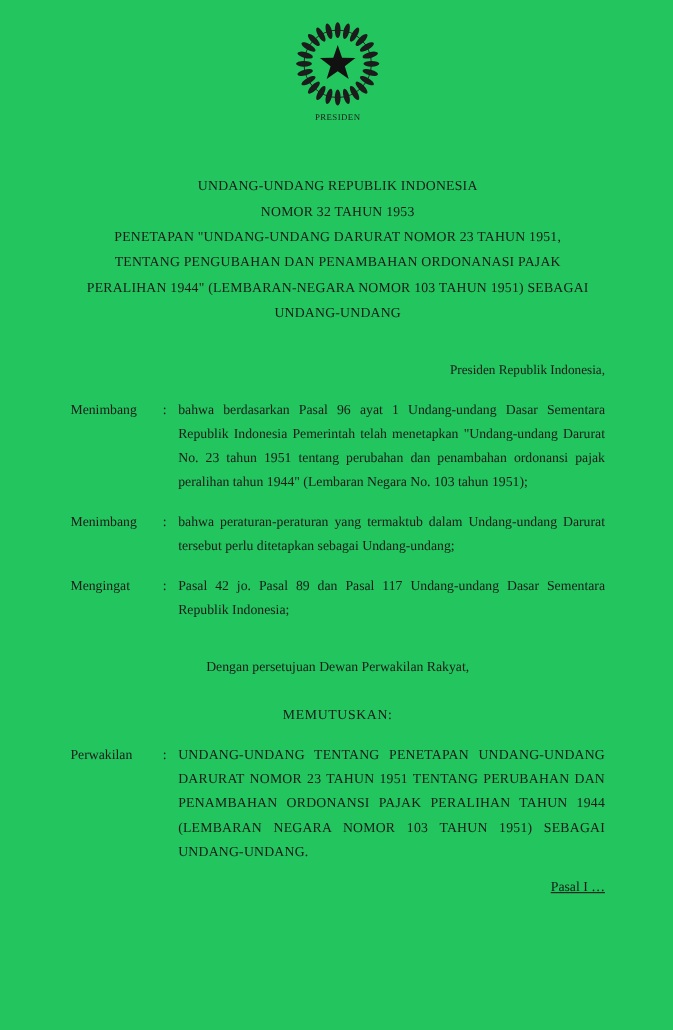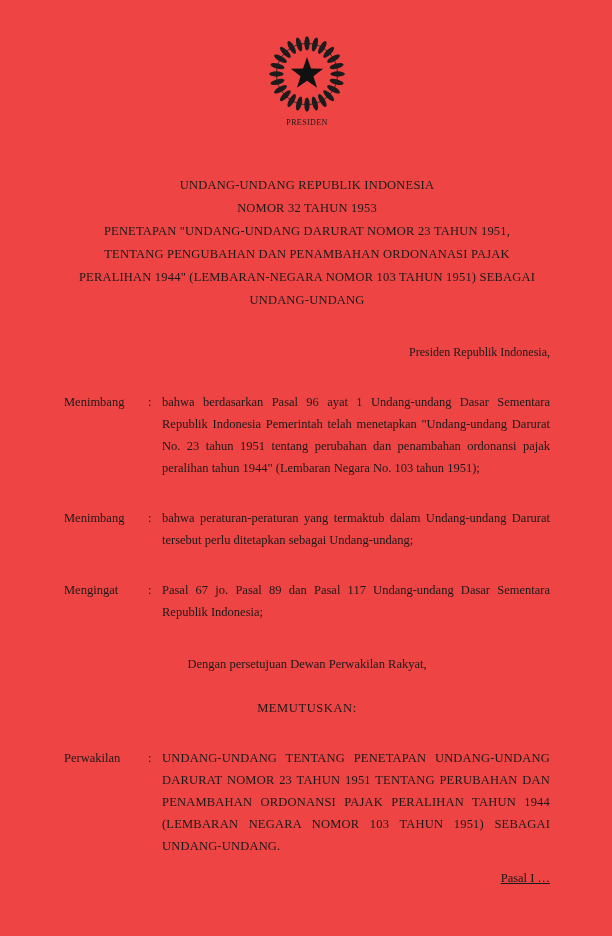--- a/index.html
+++ b/index.html
@@ -4,23 +4,23 @@
 <style>
   * { margin:0; padding:0; box-sizing:border-box; }
   html, body { background:#ffffff; }
   body {
     width:612px; height:936px; overflow:hidden;
     font-family:"Liberation Serif", serif;
     color:#1a1a1a;
   }
   .page {
     width:612px; height:936px;
-    padding:34px 62px 0 64px;
+    padding:18px 62px 0 64px;
     position:relative;
-    background:#ef4444;
+    background:#22c55e;
   }
   .seal-block { text-align:center; }
   .seal-block svg { display:block; margin:0 auto 4px auto; }
   .org-line { font-size:8px; line-height:10px; letter-spacing:0.4px; }
 
   .title-block {
     margin-top:46px;
     text-align:center;
     font-size:12.5px;
     line-height:23px;
@@ -29,21 +29,21 @@
 
   .salutation {
     margin-top:29px;
     text-align:right;
     font-size:12px;
     line-height:22px;
   }
 
   .clause {
     display:flex;
-    margin-top:28px;
+    margin-top:14px;
     font-size:12.5px;
     line-height:22px;
   }
   .clause-label { width:84px; flex:none; }
   .clause-sep   { width:14px; flex:none; }
   .clause-text  { flex:1; text-align:justify; }
   .clause-text.caps { letter-spacing:0.2px; }
 
   .centered-line {
     text-align:center;
@@ -122,21 +122,21 @@
 
   <div class="clause">
     <div class="clause-label">Menimbang</div>
     <div class="clause-sep">:</div>
     <div class="clause-text">bahwa peraturan-peraturan yang termaktub dalam Undang-undang Darurat tersebut perlu ditetapkan sebagai Undang-undang;</div>
   </div>
 
   <div class="clause">
     <div class="clause-label">Mengingat</div>
     <div class="clause-sep">:</div>
-    <div class="clause-text">Pasal 67 jo. Pasal 89 dan Pasal 117 Undang-undang Dasar Sementara Republik Indonesia;</div>
+    <div class="clause-text">Pasal 42 jo. Pasal 89 dan Pasal 117 Undang-undang Dasar Sementara Republik Indonesia;</div>
   </div>
 
   <div class="centered-line agreement">Dengan persetujuan Dewan Perwakilan Rakyat,</div>
 
   <div class="centered-line decision">MEMUTUSKAN:</div>
 
   <div class="clause">
     <div class="clause-label">Perwakilan</div>
     <div class="clause-sep">:</div>
     <div class="clause-text caps">UNDANG-UNDANG TENTANG PENETAPAN UNDANG-UNDANG DARURAT NOMOR 23 TAHUN 1951 TENTANG PERUBAHAN DAN PENAMBAHAN ORDONANSI PAJAK PERALIHAN TAHUN 1944 (LEMBARAN NEGARA NOMOR 103 TAHUN 1951) SEBAGAI UNDANG-UNDANG.</div>

